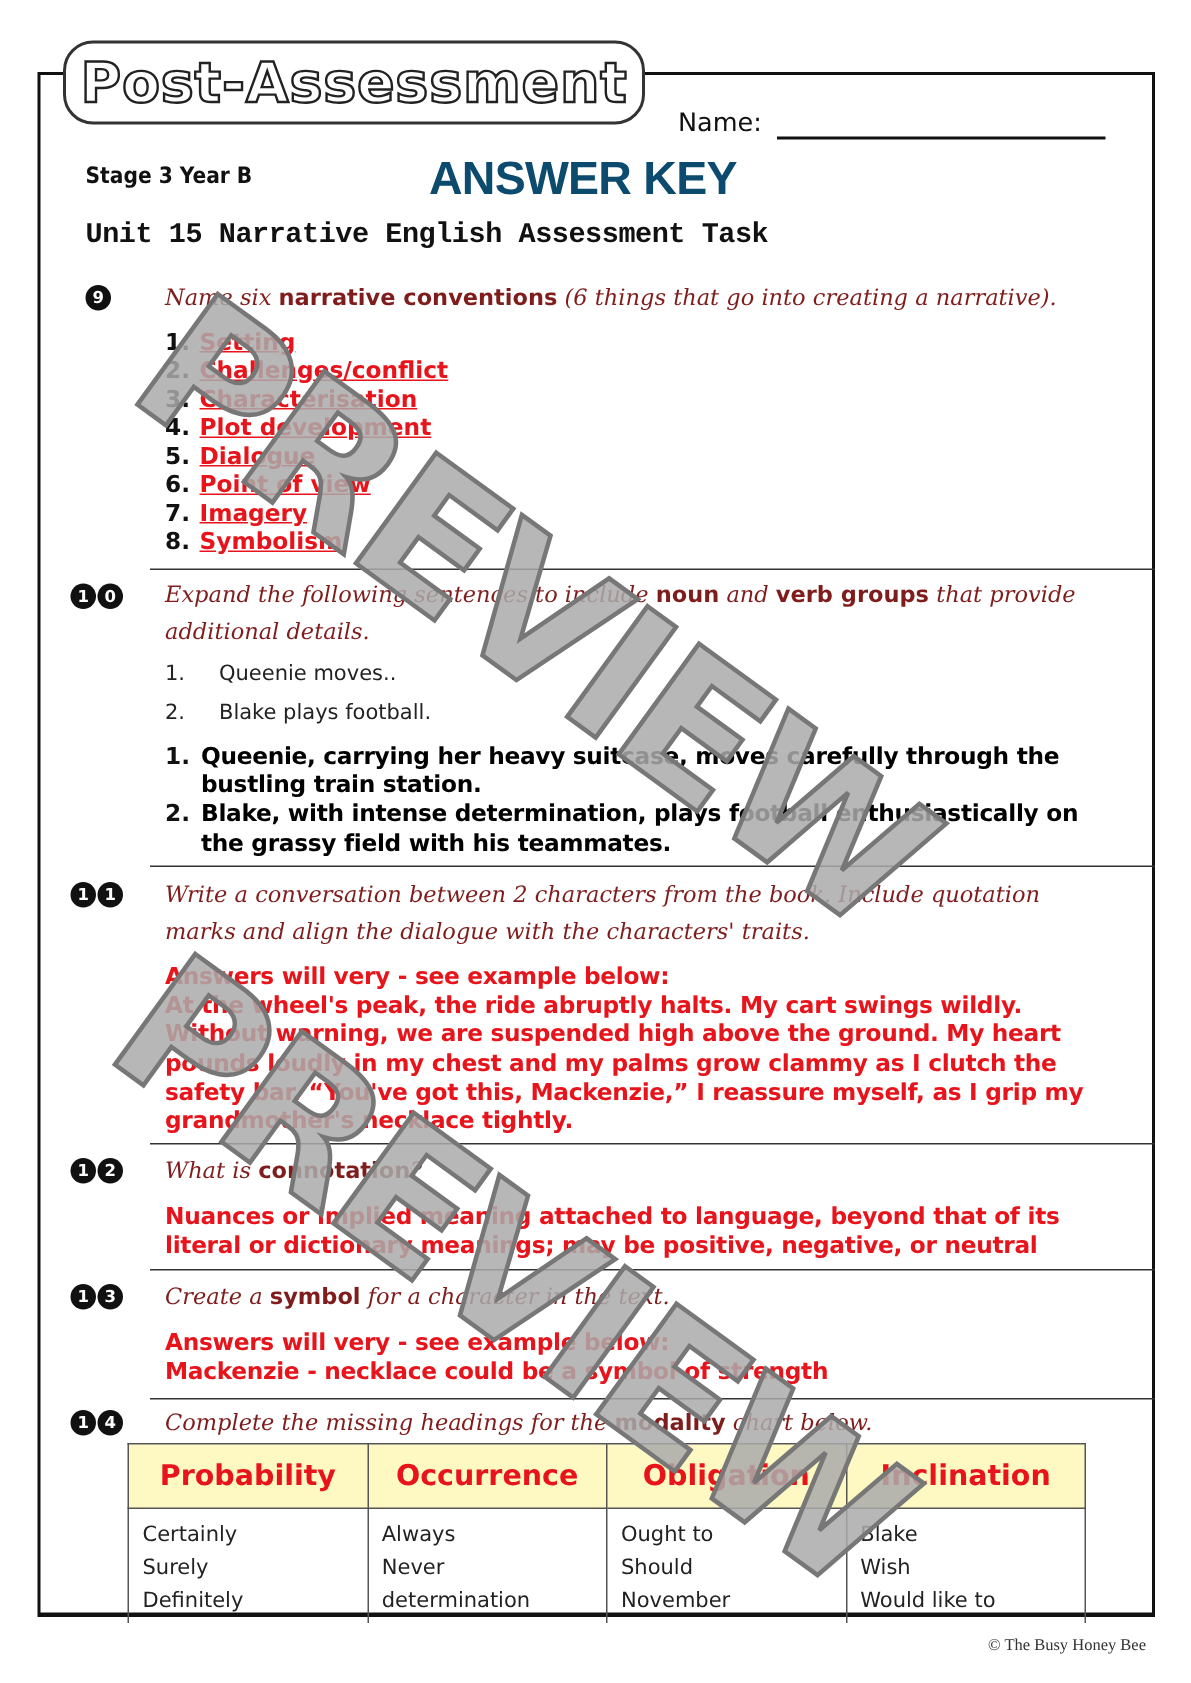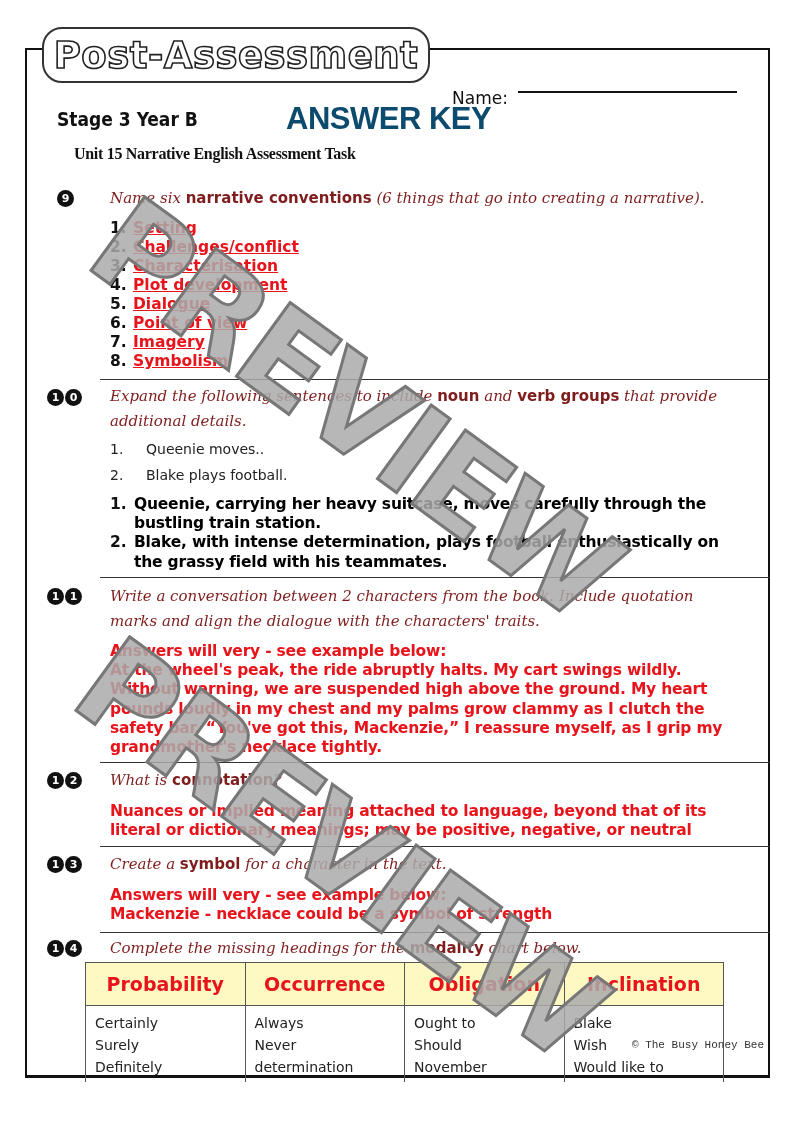--- a/index.html
+++ b/index.html
@@ -5,25 +5,25 @@
   html, body { margin: 0; padding: 0; background: #ffffff; }
   body { width: 794px; height: 1122px; position: relative; overflow: hidden;
          font-family: "DejaVu Sans", sans-serif; color: #111; }
   .frame { position: absolute; left: 25px; top: 48px; width: 745px; height: 1030px;
            border: 2px solid #111; box-sizing: border-box; border-width: 2px 2px 3px 2px; }
   .title-box { position: absolute; left: 42px; top: 27px; width: 388px; height: 56px;
                border: 2px solid #333; border-radius: 20px; background: #fff; box-sizing: border-box;
                display: flex; align-items: center; justify-content: center; z-index: 2; }
   .title-text { font-family: "DejaVu Sans", sans-serif; font-weight: bold; font-size: 37px;
                 color: #fff; -webkit-text-stroke: 1.6px #222; letter-spacing: 0.5px; }
-  .name-label { position: absolute; left: 452px; top: 88px; font-size: 17px; font-family: "DejaVu Sans", sans-serif; }
+  .name-label { position: absolute; left: 452px; top: 72px; font-size: 17px; font-family: "DejaVu Sans", sans-serif; }
   .name-line { position: absolute; left: 518px; top: 91px; width: 219px; border-top: 2px solid #111; }
-  .stage { position: absolute; left: 57px; top: 108px; font-weight: bold; font-size: 19px; font-family: "DejaVu Sans Condensed", "DejaVu Sans", sans-serif; }
+  .stage { position: absolute; left: 57px; top: 108px; font-weight: bold; font-size: 15px; font-family: "DejaVu Sans Condensed", "DejaVu Sans", sans-serif; }
   .answer-key { position: absolute; left: 286px; top: 101px; font-weight: bold; font-size: 31px; color: #0c4a6e; letter-spacing: -0.5px; font-family: "Liberation Sans", sans-serif; }
-  .unit { position: absolute; left: 74px; top: 145px; font-weight: bold; font-size: 16px; font-family: Liberation Serif, serif; letter-spacing: -0.3px; }
+  .unit { position: absolute; left: 57px; top: 145px; font-weight: bold; font-size: 19px; font-family: Liberation Mono, monospace; letter-spacing: -0.3px; }
 
   .q-num { position: absolute; left: 47px; display: flex; gap: 1px; }
   .bubble { width: 17px; height: 17px; border-radius: 50%; background: #111; color: #fff;
             font-size: 11px; font-weight: bold; display: flex; align-items: center; justify-content: center;
             font-family: "DejaVu Sans", sans-serif; }
   .q-text { position: absolute; left: 110px; font-family: "DejaVu Serif", serif; font-style: italic;
             font-size: 15px; line-height: 25px; color: #7f1d1d; width: 620px; }
   .q-text b { font-style: normal; font-weight: bold; font-family: "DejaVu Sans", sans-serif; }
   .divider { position: absolute; left: 100px; width: 670px; border-top: 1.5px solid #333; }
 
@@ -42,21 +42,21 @@
   .red-numbered .row { display: flex; }
   .red-numbered .n { width: 24px; color: #111; flex: none; }
   .red-numbered .t { color: #000000; letter-spacing: -0.2px; }
 
   table.modality { position: absolute; left: 85px; top: 962px; width: 639px; border-collapse: collapse;
                    font-family: "DejaVu Sans", sans-serif; }
   table.modality th { background: #fef9c3; color: #e8141b; font-size: 19px; height: 40px; font-weight: bold;
                       border-left: 1px solid #555; border-right: 1px solid #555; border-top: 1.5px solid #555; border-bottom: 1.5px solid #555; }
   table.modality td { vertical-align: top; padding: 6px 9px 4px 9px; font-size: 14px; color: #222; line-height: 22px;
                       border-left: 1px solid #555; border-right: 1px solid #555; width: 25%; }
-  .copyright { position: absolute; right: 30px; top: 1039px; font-size: 11px; color: #333; font-family: Liberation Mono, monospace; }
+  .copyright { position: absolute; right: 30px; top: 1091px; font-size: 11px; color: #333; font-family: Liberation Serif, serif; }
 
   .watermark { position: absolute; font-family: "DejaVu Sans", sans-serif; font-weight: bold; font-size: 125px;
                color: rgba(170,170,170,0.85); -webkit-text-stroke: 3px #777; letter-spacing: -4px;
                transform-origin: left top; pointer-events: none; z-index: 5; }
 </style>
 </head>
 <body>
 
 <div class="frame"></div>
 

